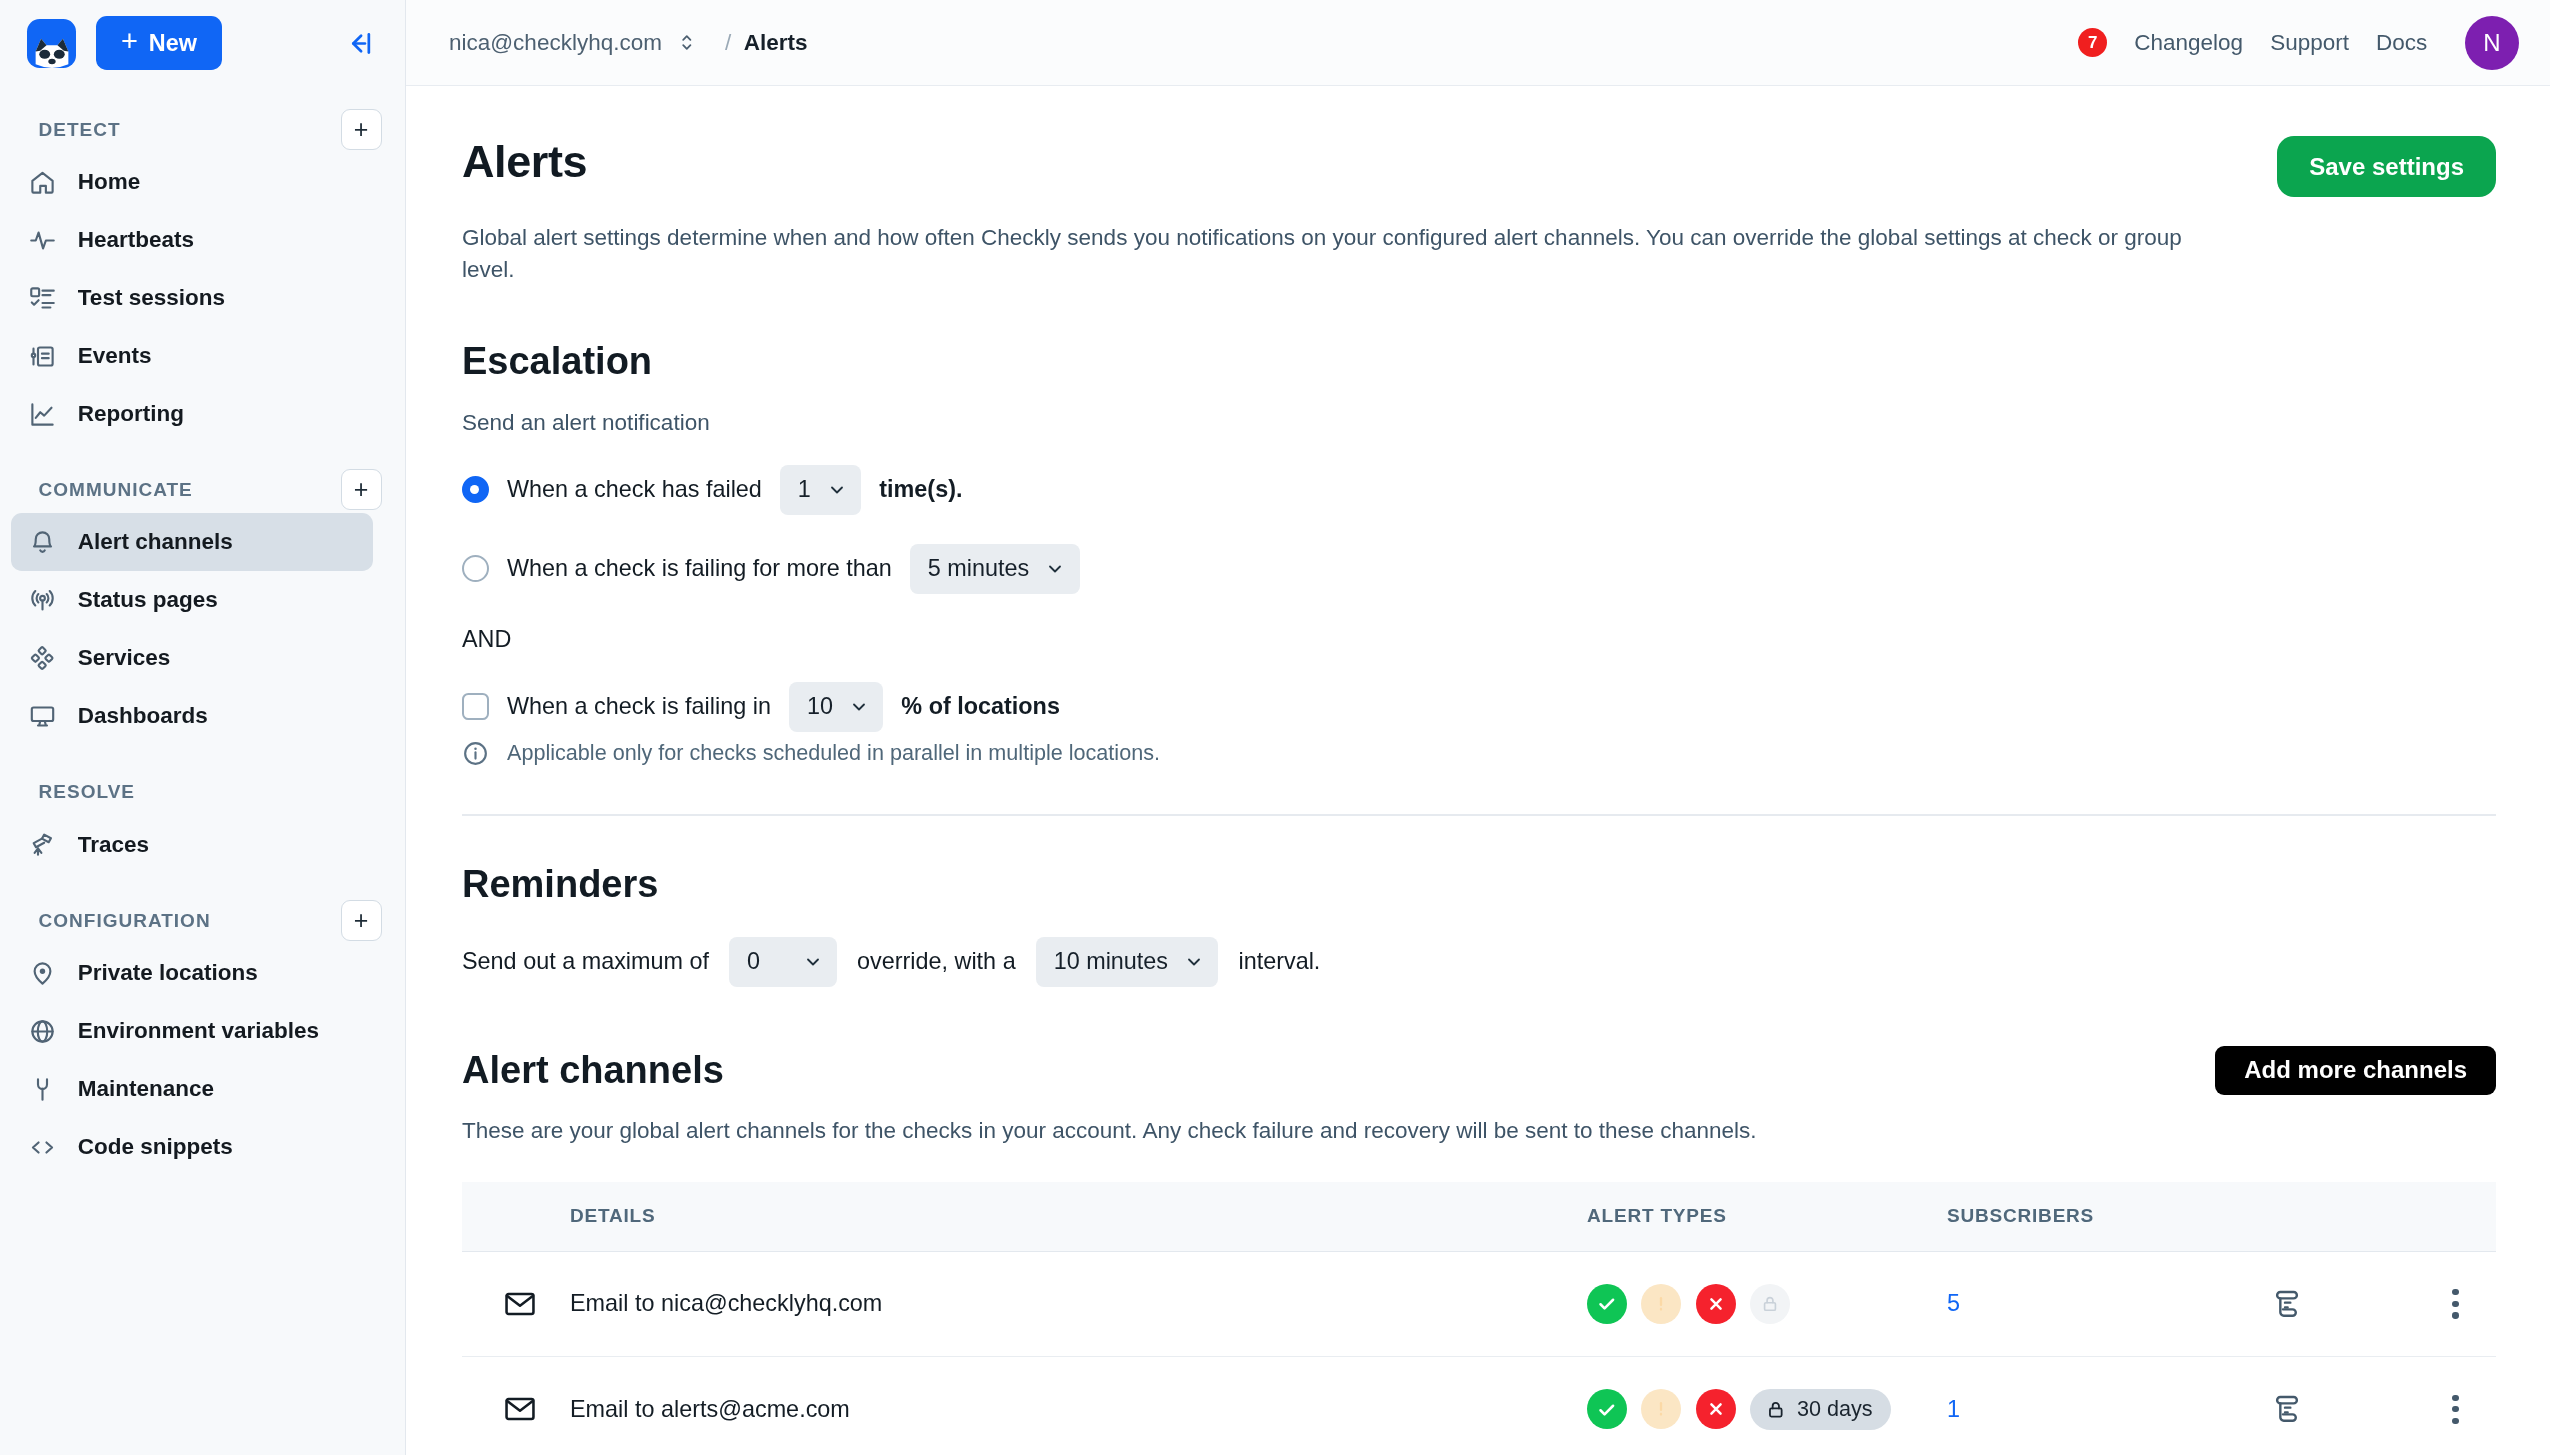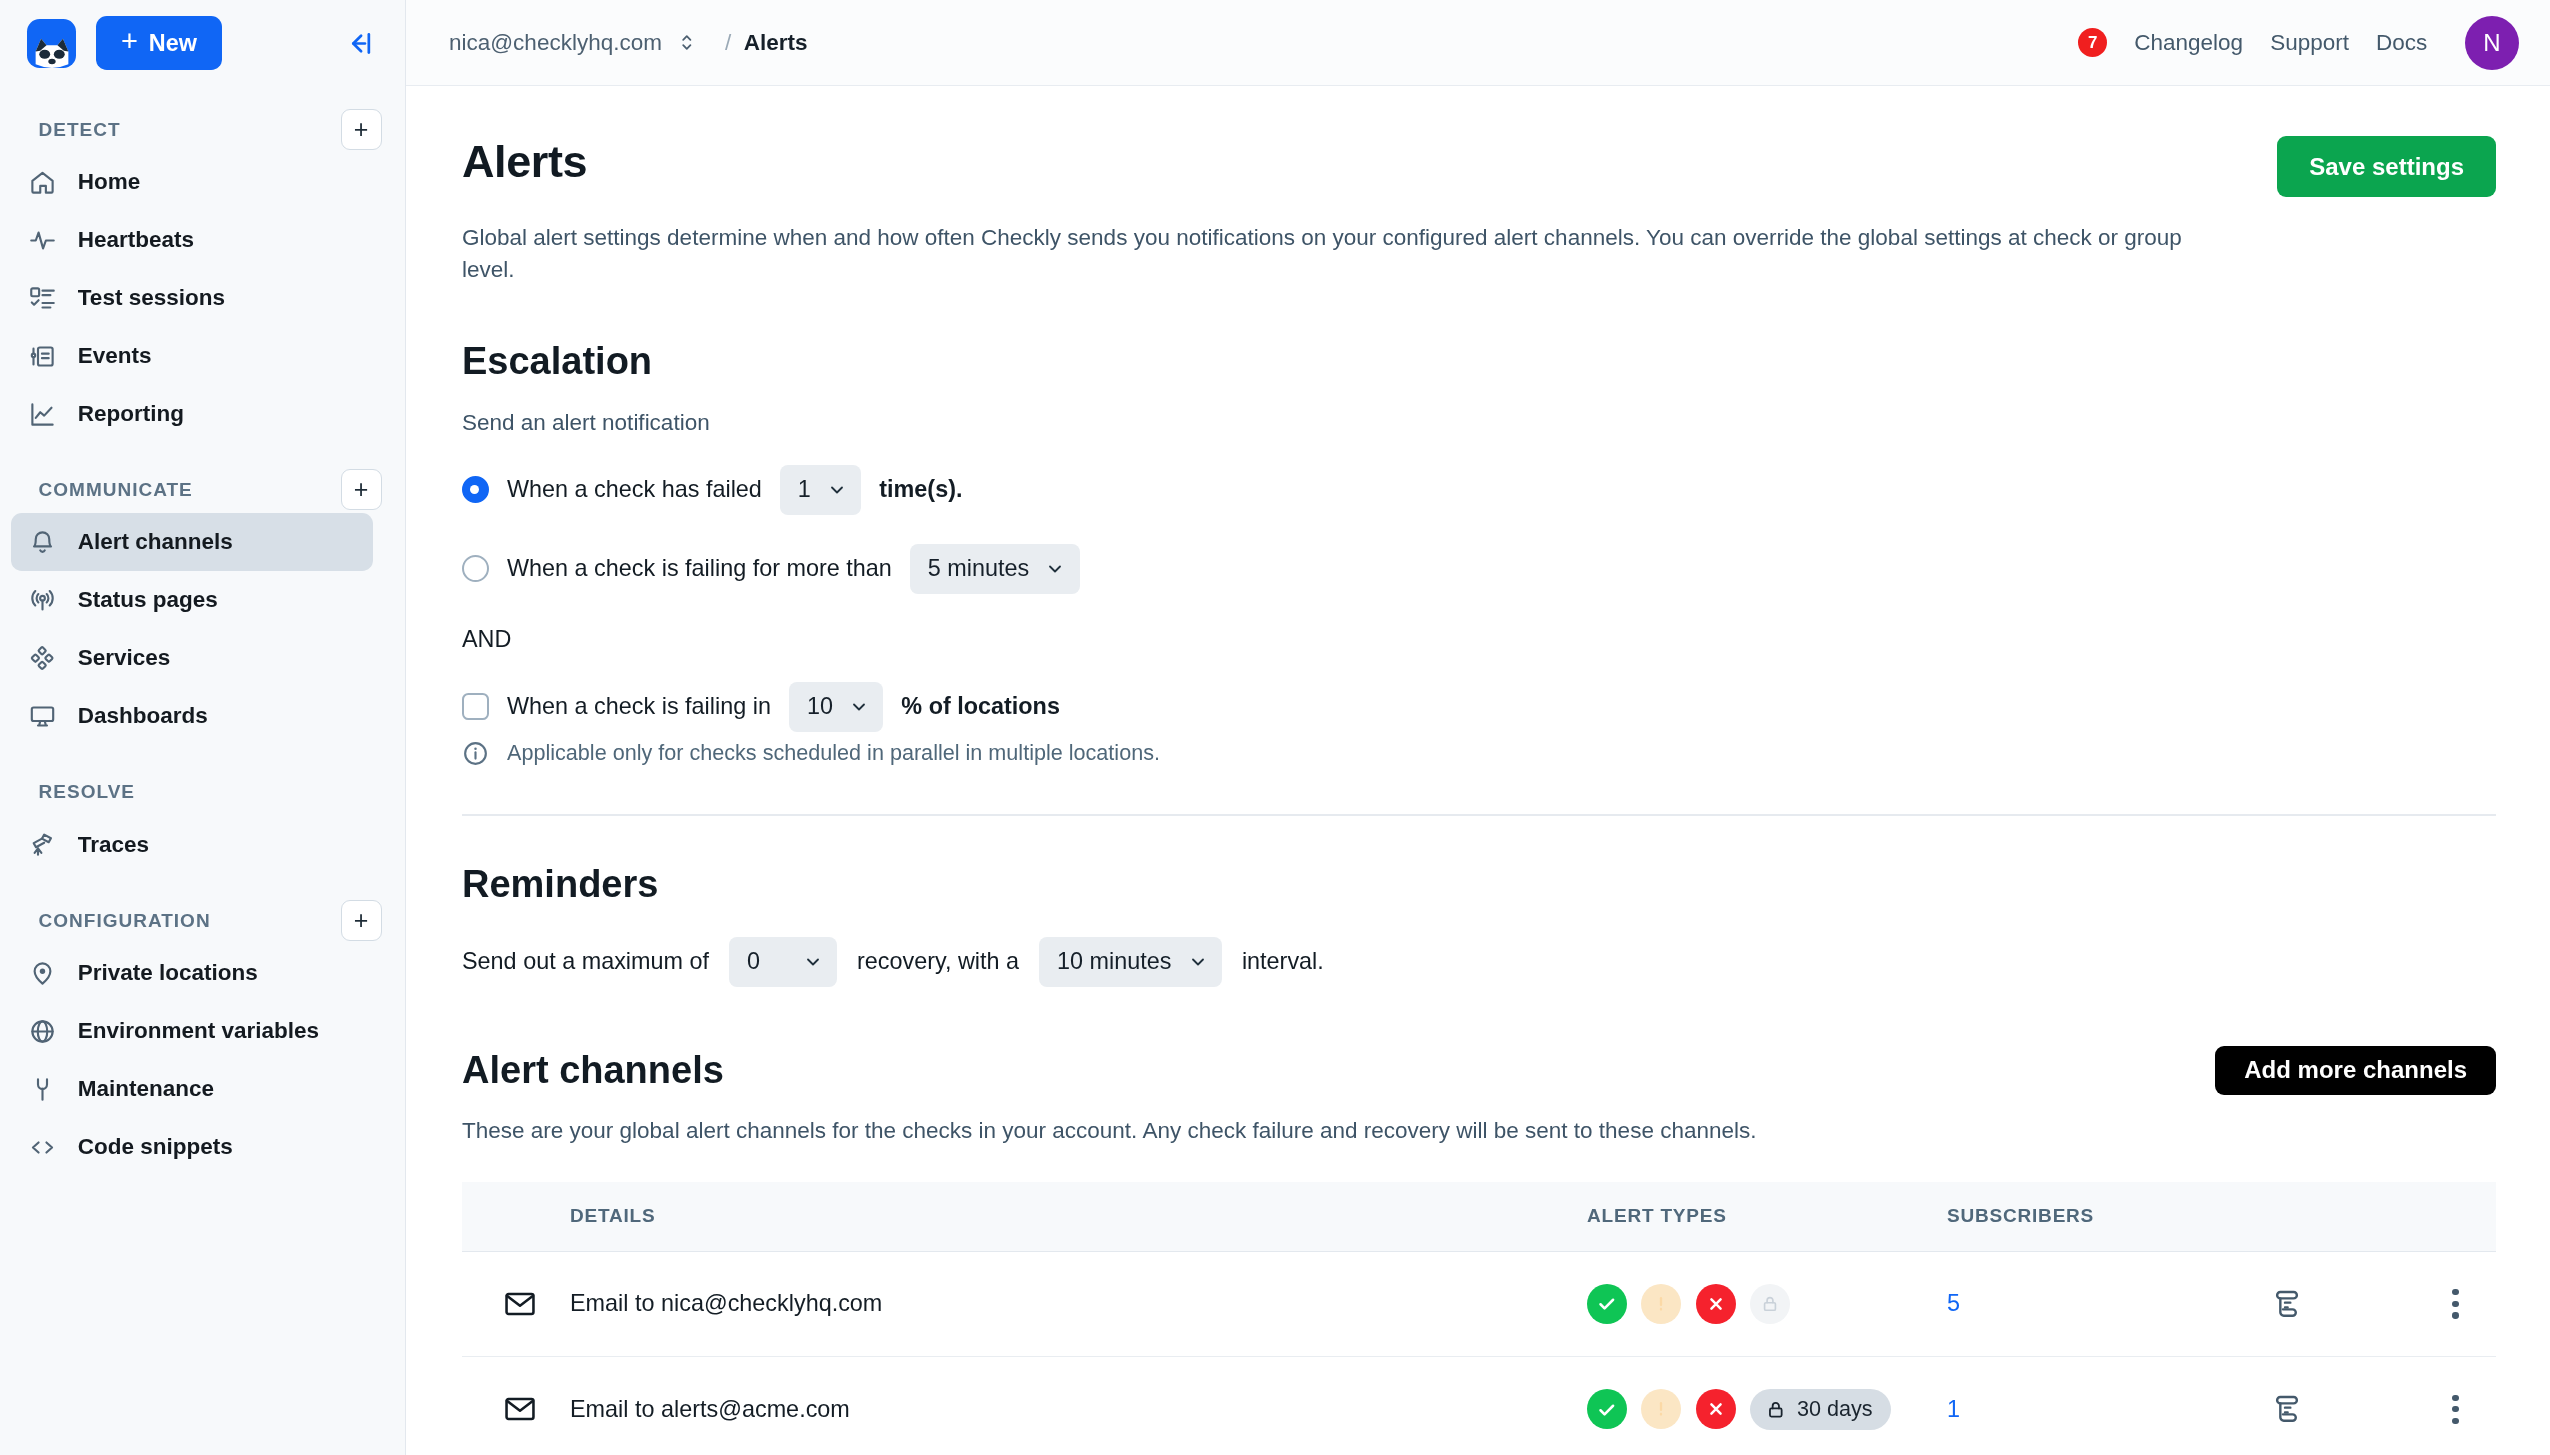--- a/index.html
+++ b/index.html
@@ -98,21 +98,21 @@
     background: #7d1fb0; color: #fff; margin-left: 10.8px;
     font-size: 24px; font-weight: 400;
     display: flex; align-items: center; justify-content: center; cursor:pointer;
   }
 
   .content { flex: 1; padding: 50px 54px 0 56px; overflow: hidden; position: relative; }
   .page-head { display: flex; align-items: flex-start; }
   .page-title { font-size: 45px; font-weight: 700; color: #111a22; letter-spacing: -0.4px;}
   .save-btn {
     margin-left: auto; background: #0ba54f; color: #fff;
-    border: none; border-radius: 9px; height: 61px; padding: 0 32px;
+    border: none; border-radius: 17px; height: 61px; padding: 0 32px;
     font-size: 24px; font-weight: 700; cursor: pointer;
     font-family: "Liberation Sans", sans-serif;
   }
   .page-desc {
     margin-top: 25px; font-size: 22.5px; line-height: 1.42;
     color: #3e5467; max-width: 1763px;
   }
 
   .section-h2 { font-size: 38px; font-weight: 700; color: #121b23; }
   .escalation { margin-top: 54px; }
@@ -497,21 +497,21 @@
         <div class="reminders-row">
           <span class="line-text">Send out a maximum of</span>
           <span class="select" style="min-width:108px">
             <span class="val">0</span>
             <span class="chev" style="margin-left:auto">
               <svg width="20" height="20" viewBox="0 0 24 24" fill="none" stroke="currentColor" stroke-width="2.2" stroke-linecap="round" stroke-linejoin="round">
                   <path d="M6 9l6 6 6-6"></path>
                 </svg>
             </span>
           </span>
-          <span class="line-text">recovery, with a</span>
+          <span class="line-text">override, with a</span>
           <span class="select">
             <span class="val">10 minutes</span>
             <span class="chev">
               <svg width="20" height="20" viewBox="0 0 24 24" fill="none" stroke="currentColor" stroke-width="2.2" stroke-linecap="round" stroke-linejoin="round">
                   <path d="M6 9l6 6 6-6"></path>
                 </svg>
             </span>
           </span>
           <span class="line-text">interval.</span>
         </div>

